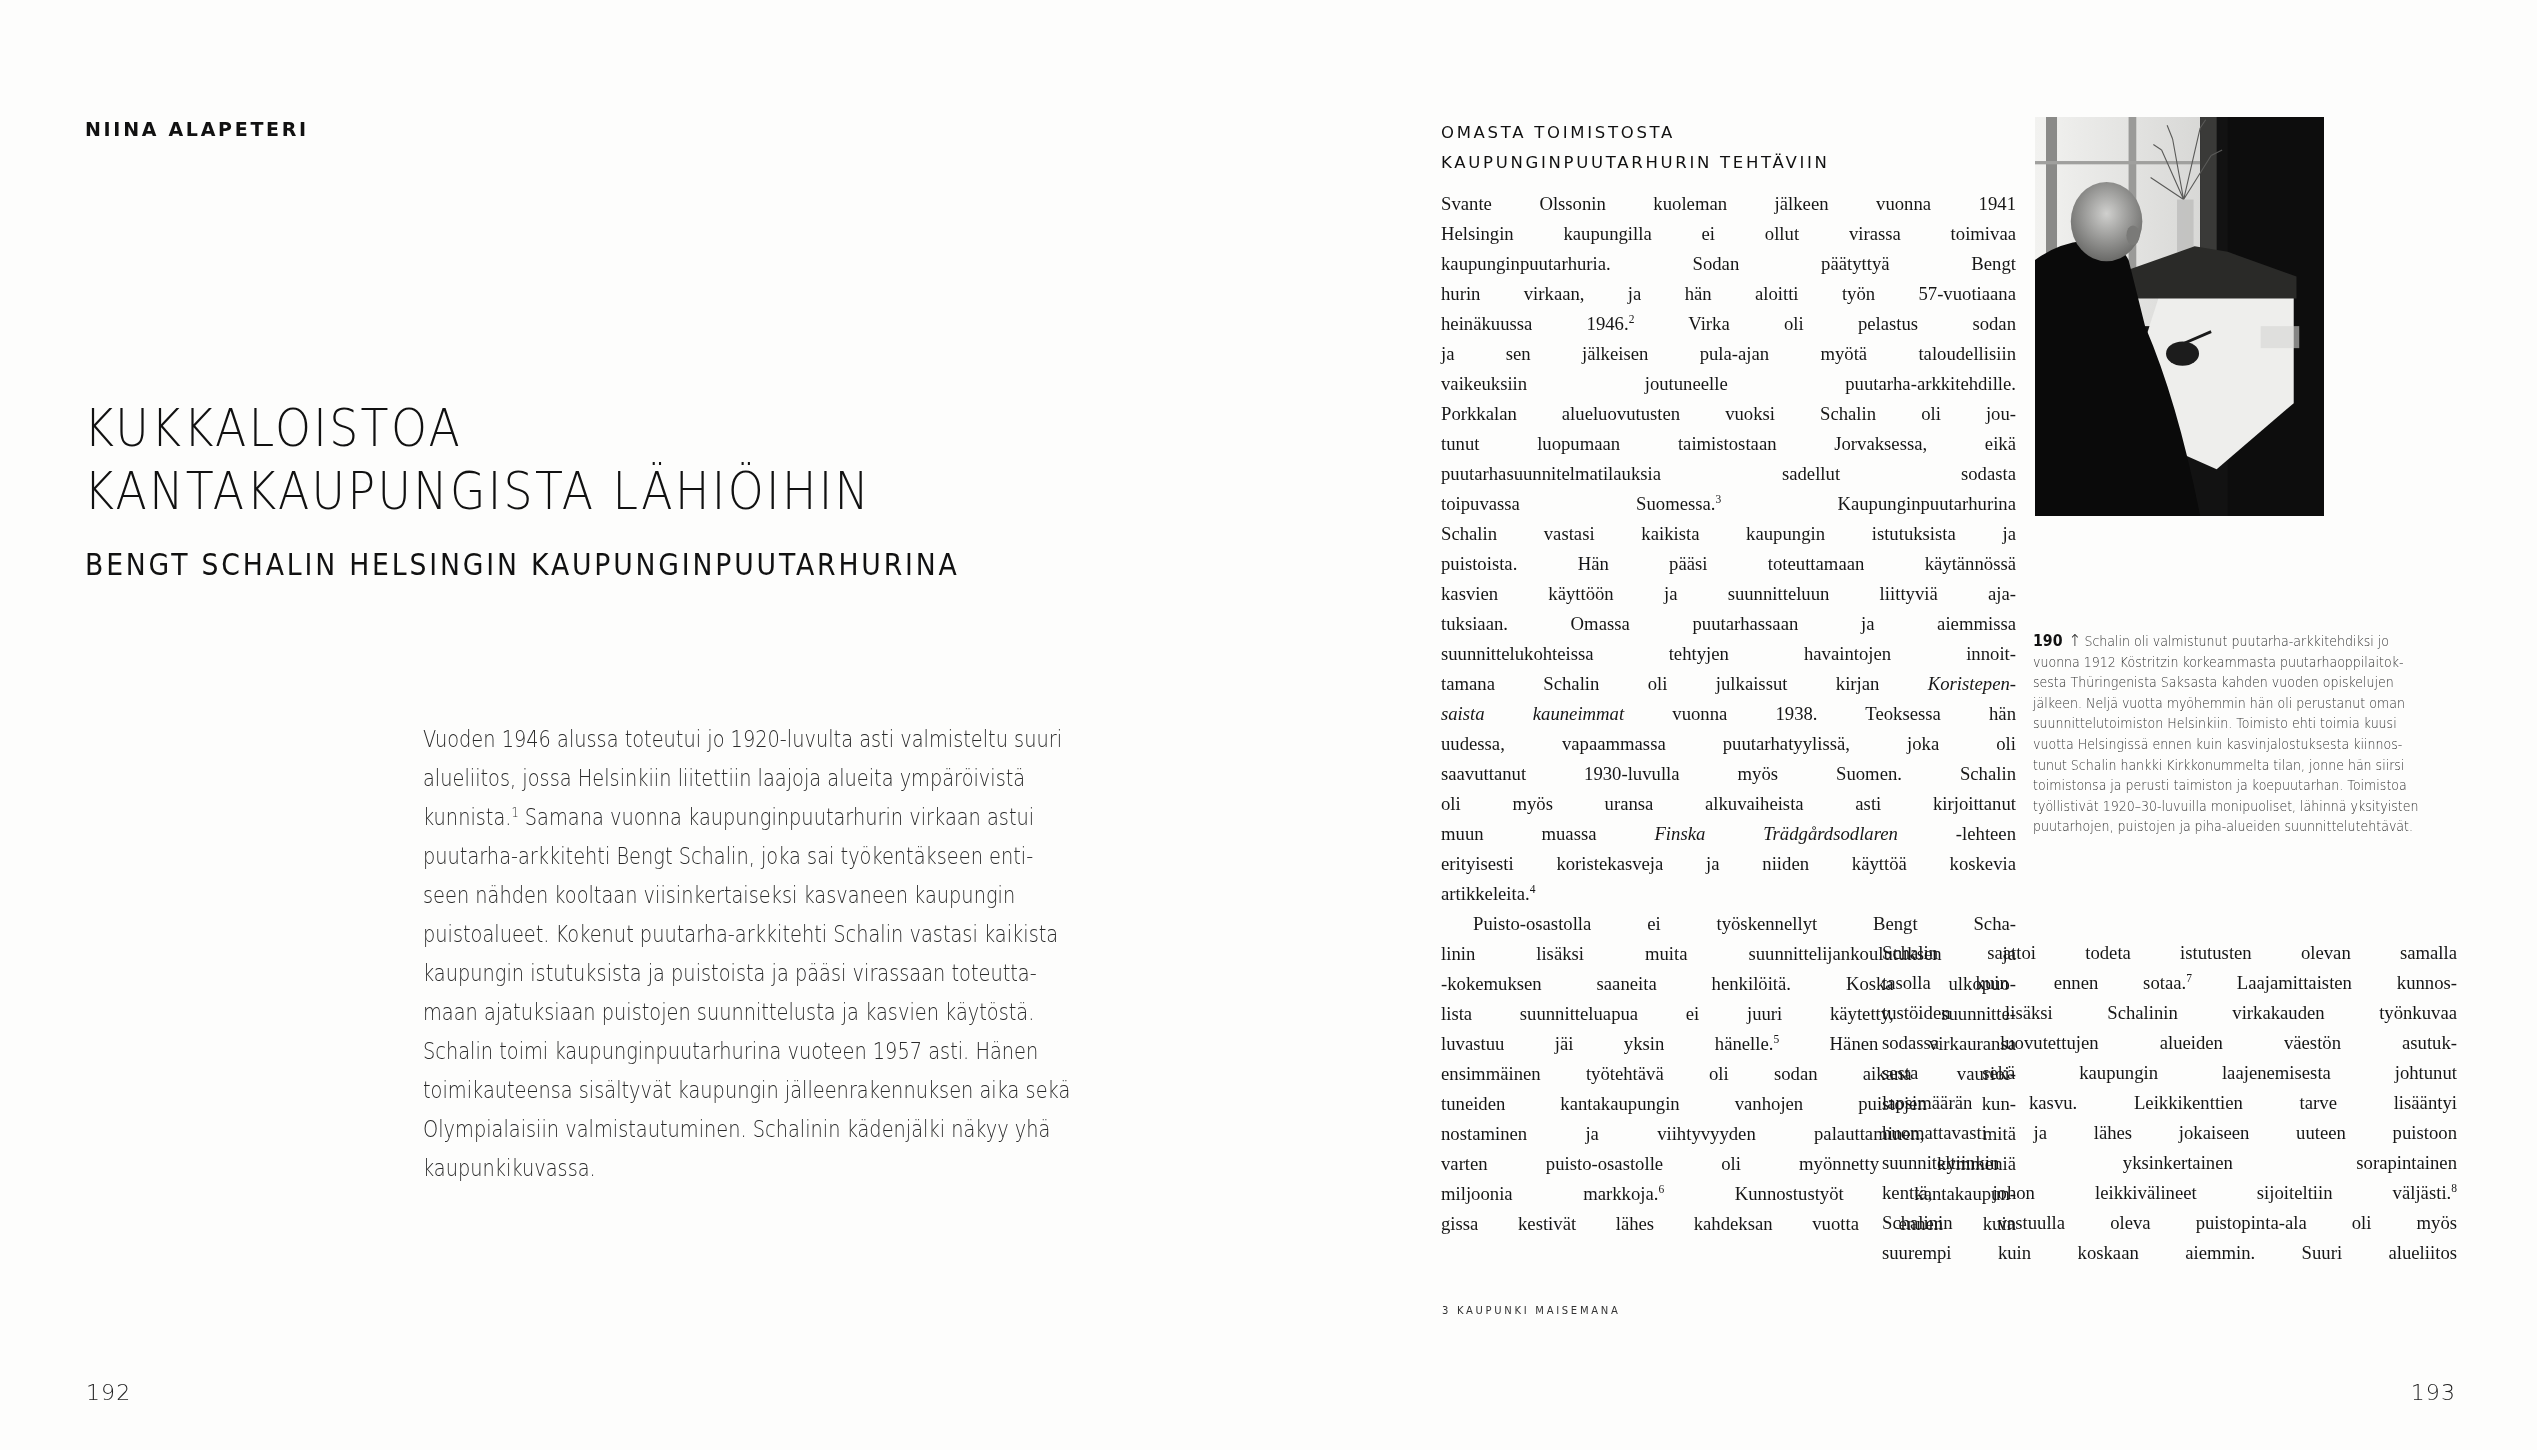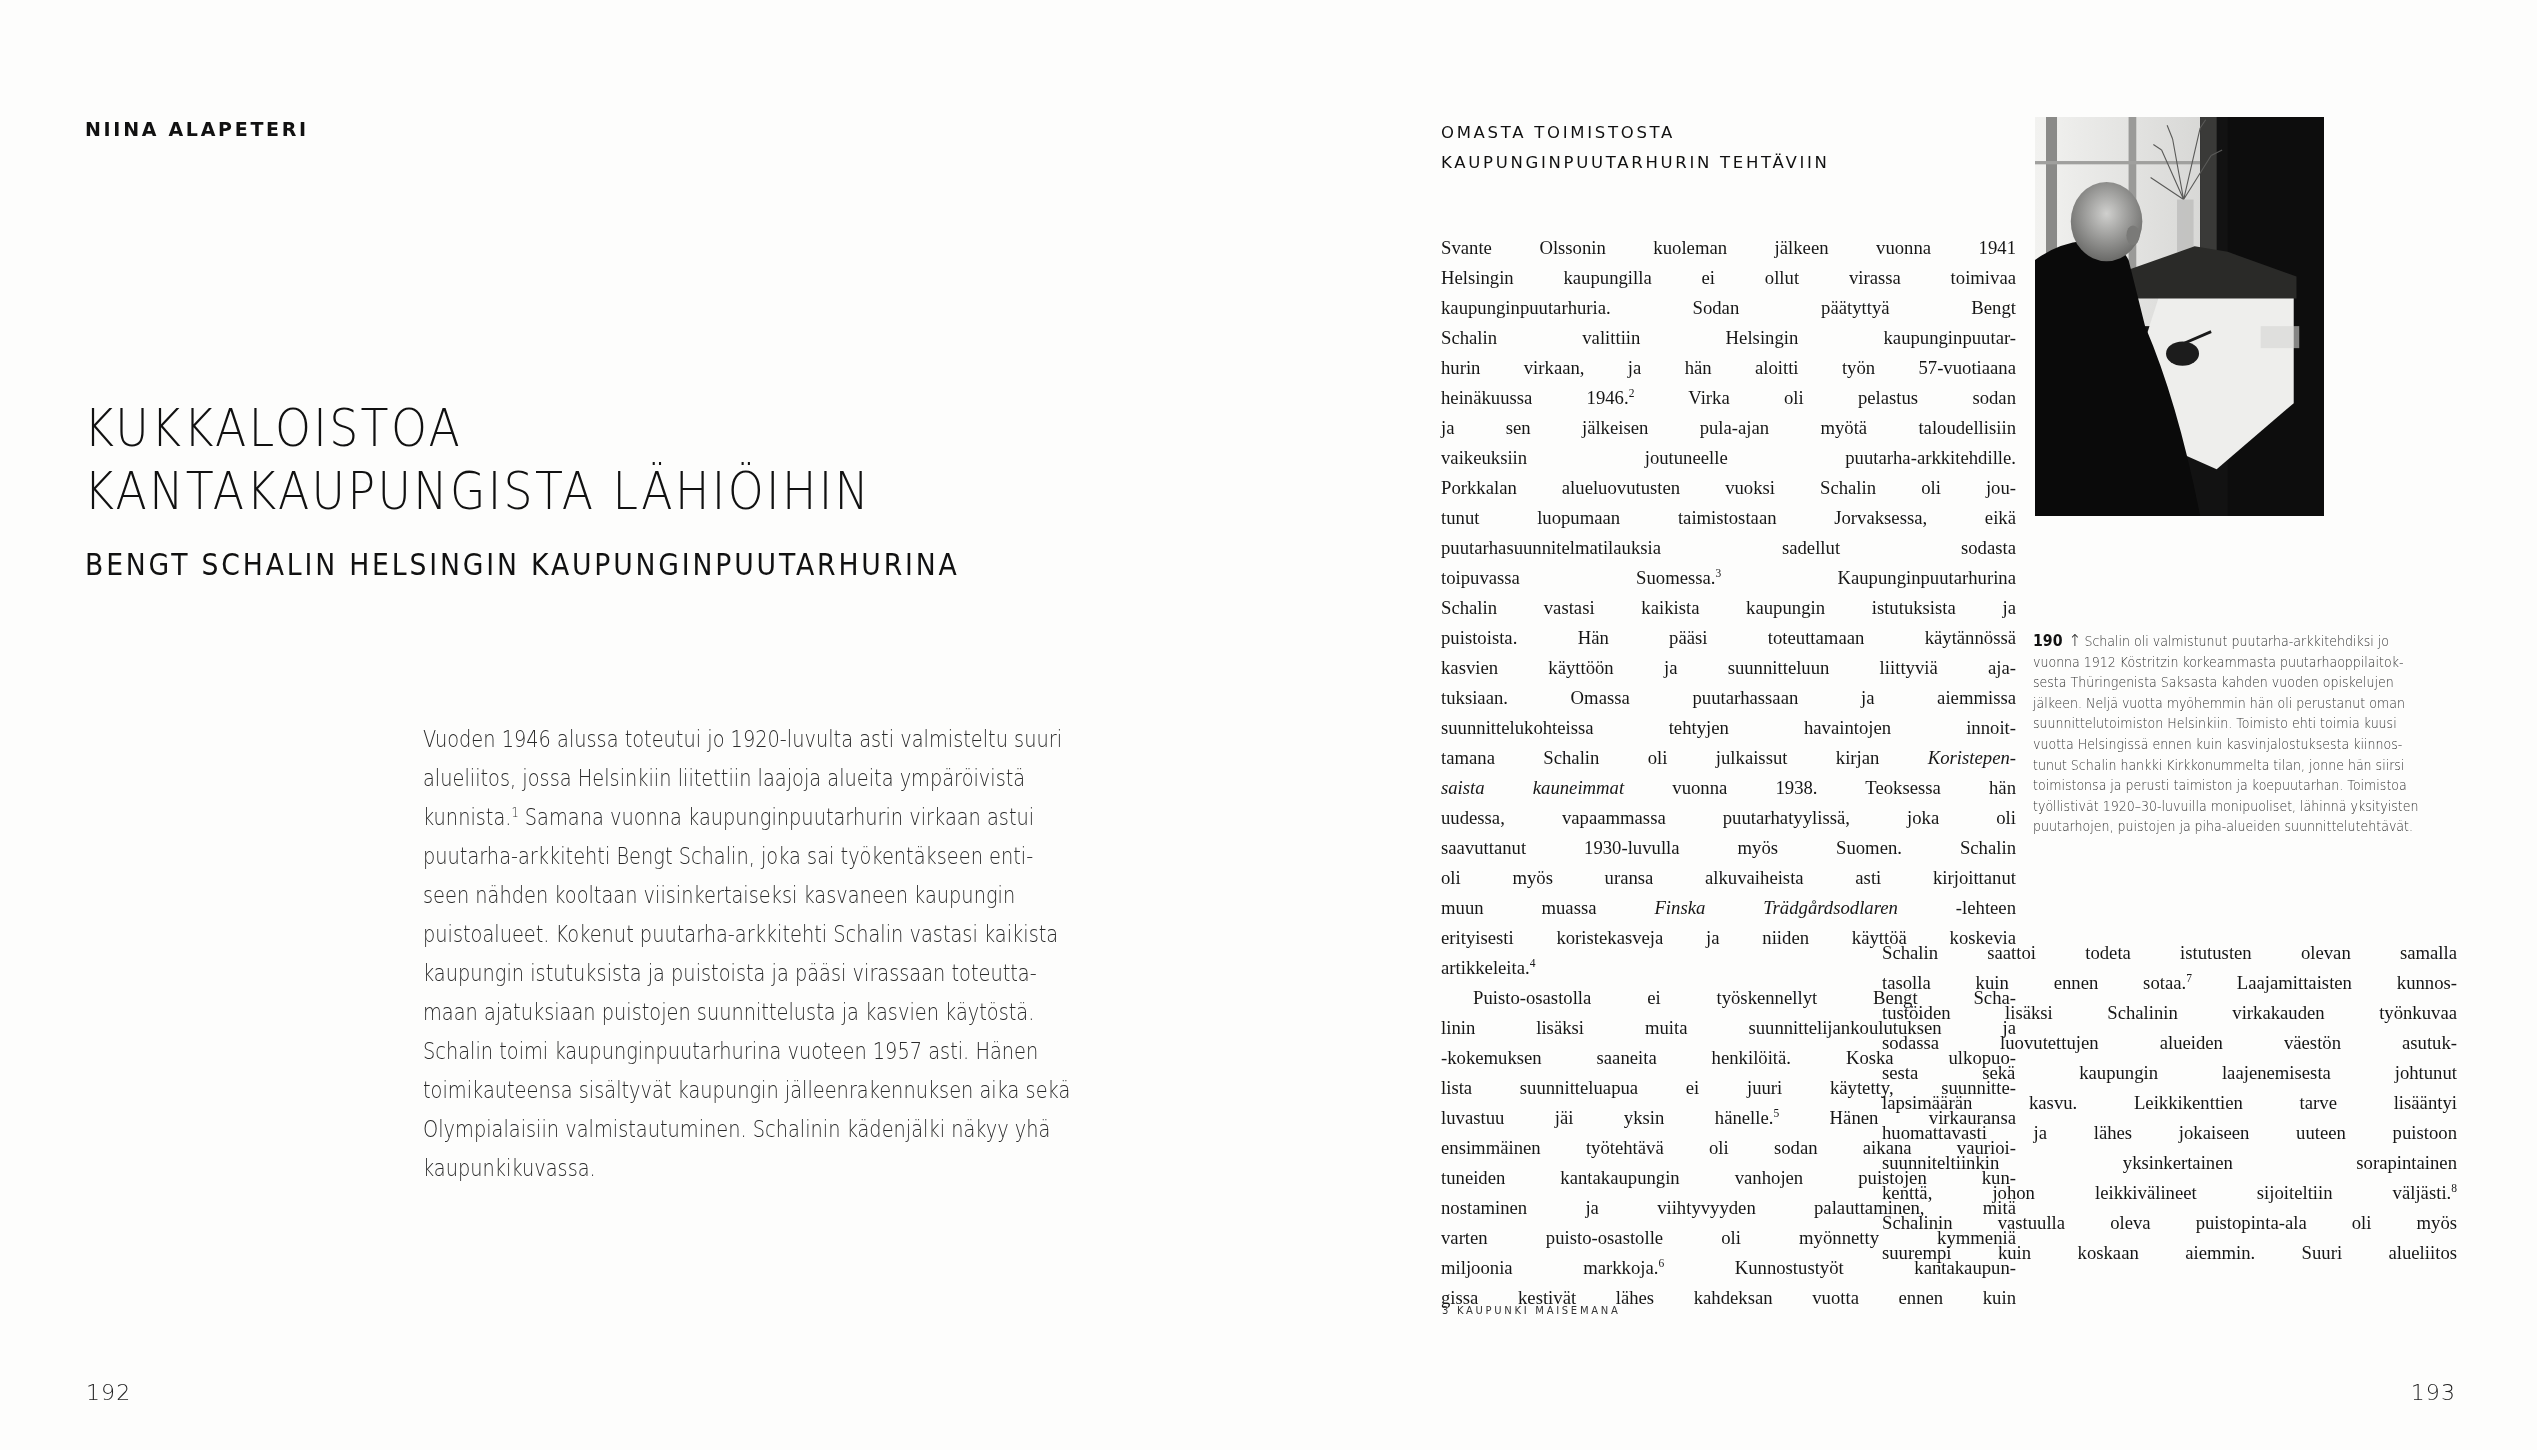--- a/index.html
+++ b/index.html
@@ -108,21 +108,21 @@
       font-family: "Liberation Serif", "DejaVu Serif", serif;
       font-size: 18.7px;
       line-height: 30px;
       color: #161616;
     }
     .col .ln { display: block; white-space: nowrap; text-align: justify; text-align-last: justify; }
     .col .ln.last { text-align-last: left; }
     .col .ln.indent { padding-left: 32px; }
     .col sup { font-size: 11.5px; line-height: 0; vertical-align: super; }
     .col em { font-style: italic; }
-    .col-1 { left: 172px; top: 189px; width: 575px; margin-top: 44px; }
+    .col-1 { left: 172px; top: 189px; width: 575px; }
     .col-2 { left: 613px; top: 938px; width: 575px; }
 
     .photo {
       position: absolute;
       left: 766px; top: 117px;
       width: 289px; height: 399px;
       background: #1a1a1a;
       overflow: hidden;
     }
     .photo svg { width: 100%; height: 100%; display: block; }
@@ -179,21 +179,20 @@
   <div class="page page-right">
     <h3 class="section-head" style="margin:0;font-weight:normal;">
       <span class="line">OMASTA TOIMISTOSTA</span>
       <span class="line">KAUPUNGINPUUTARHURIN TEHTÄVIIN</span>
     </h3>
 
     <div class="col col-1">
       <span class="ln">Svante Olssonin kuoleman jälkeen vuonna 1941</span>
       <span class="ln">Helsingin kaupungilla ei ollut virassa toimivaa</span>
       <span class="ln">kaupunginpuutarhuria. Sodan päätyttyä Bengt</span>
-      <span class="ln">Schalin valittiin Helsingin kaupunginpuutar-</span>
       <span class="ln">hurin virkaan, ja hän aloitti työn 57-vuotiaana</span>
       <span class="ln"><span>heinäkuussa 1946.</span><sup>2</sup> <span>Virka oli pelastus sodan</span></span>
       <span class="ln">ja sen jälkeisen pula-ajan myötä taloudellisiin</span>
       <span class="ln">vaikeuksiin joutuneelle puutarha-arkkitehdille.</span>
       <span class="ln">Porkkalan alueluovutusten vuoksi Schalin oli jou-</span>
       <span class="ln">tunut luopumaan taimistostaan Jorvaksessa, eikä</span>
       <span class="ln">puutarhasuunnitelmatilauksia sadellut sodasta</span>
       <span class="ln"><span>toipuvassa Suomessa.</span><sup>3</sup> <span>Kaupunginpuutarhurina</span></span>
       <span class="ln">Schalin vastasi kaikista kaupungin istutuksista ja</span>
       <span class="ln">puistoista. Hän pääsi toteuttamaan käytännössä</span>

